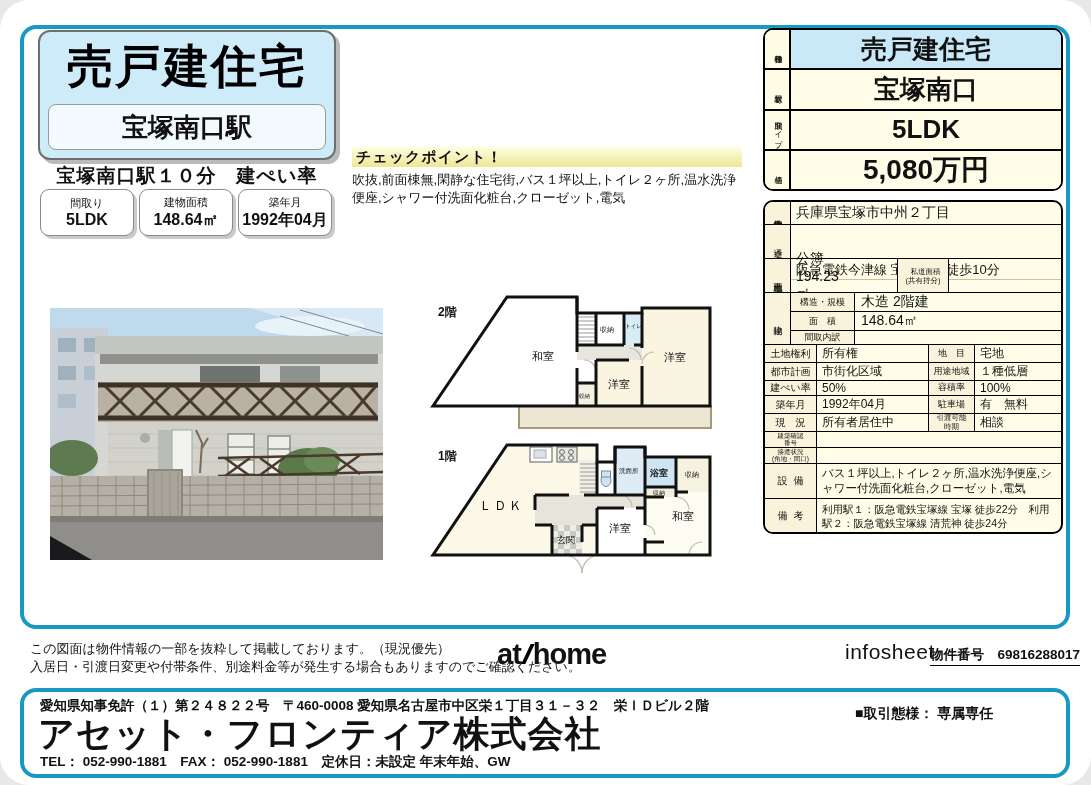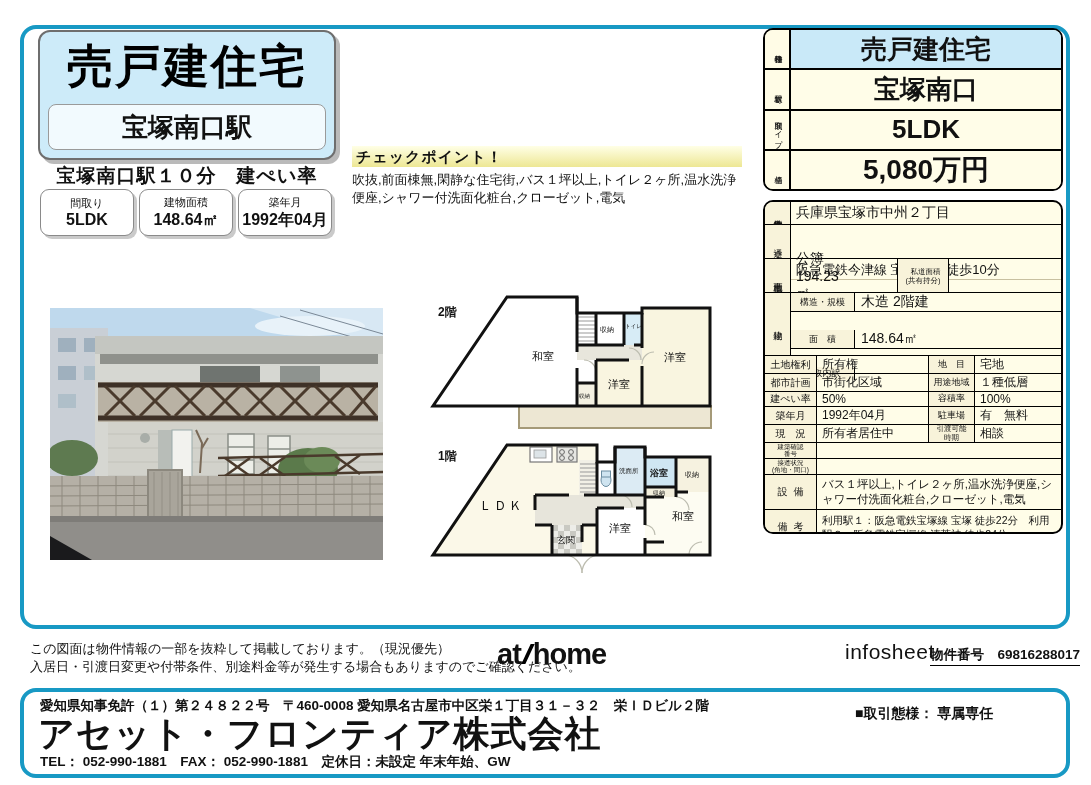--- a/index.html
+++ b/index.html
@@ -1,18 +1,18 @@
 <!DOCTYPE html>
 <html><head>
 <meta charset="utf-8">
 <style>
   * { margin:0; padding:0; box-sizing:border-box; }
   body { background:#e8e8e8; font-family:"Liberation Sans","DejaVu Sans",sans-serif; }
   .page { position:relative; width:1091px; height:785px; background:#ffffff; overflow:hidden;
-          font-family:"Liberation Sans","DejaVu Sans",sans-serif; color:#111; }
+          font-family:"Liberation Sans","DejaVu Sans",sans-serif; color:#111;border-radius:29px; }
 
   .main-box { position:absolute; left:20px; top:25px; width:1050px; height:604px;
               border:4px solid #1899C4; border-radius:16px; background:#fff; }
   .footer-box { position:absolute; left:20px; top:688px; width:1050px; height:90px;
                 border:4px solid #1899C4; border-radius:16px; background:#fff; }
 
   
   .title-box { position:absolute; left:38px; top:30px; width:298px; height:130px;
                background:#CDEBF9; border:2px solid #6e6e6e; border-radius:12px;
                box-shadow:4px 4px 0 rgba(130,130,130,.55); }
@@ -69,21 +69,21 @@
   .dval { flex:1; padding:2px 5px; display:flex; align-items:center; }
   .access-lines { flex:1; display:flex; flex-direction:column; }
   .access-lines > div { flex:1; padding:0 5px; display:flex; align-items:center; }
   .access-lines > div:first-child { border-bottom:1px solid #c8c0a0; }
   .land-wrap { flex:1; display:flex;gap:44px; }
   .land-val { flex:1; padding:2px 5px; display:flex; align-items:center; font-size:14px; }
   .pr-label { width:52px; border-left:1.5px solid #000; border-right:1.5px solid #000;
               background:#F8F3DA; font-size:7.5px; display:flex; align-items:center;
               justify-content:center; text-align:right; white-space:pre-line; line-height:1.2; }
   .pr-val { width:68px; }
-  .bld-rows { flex:1; display:flex; flex-direction:column;gap:18px; }
+  .bld-rows { flex:1; display:flex; flex-direction:column; }
   .bld-row { flex:1; display:flex; border-bottom:1.5px solid #000; }
   .bld-row:last-child { border-bottom:none; }
   .bld-label { width:64px; background:#F8F3DA; border-right:1.5px solid #000;
                font-size:9px; display:flex; align-items:center; justify-content:center; }
   .bld-val { flex:1; padding:0 6px; display:flex; align-items:center; font-size:14px; }
   .pair { height:21px; }
   .p-l1 { width:52px; background:#F8F3DA; border-right:1.5px solid #000; font-size:10px;
           display:flex; align-items:center; justify-content:center; }
   .p-v1 { width:112px; border-right:1.5px solid #000; padding:0 5px; display:flex; align-items:center; font-size:12px; }
   .p-l2 { width:46px; background:#F8F3DA; border-right:1.5px solid #000; font-size:9px;

